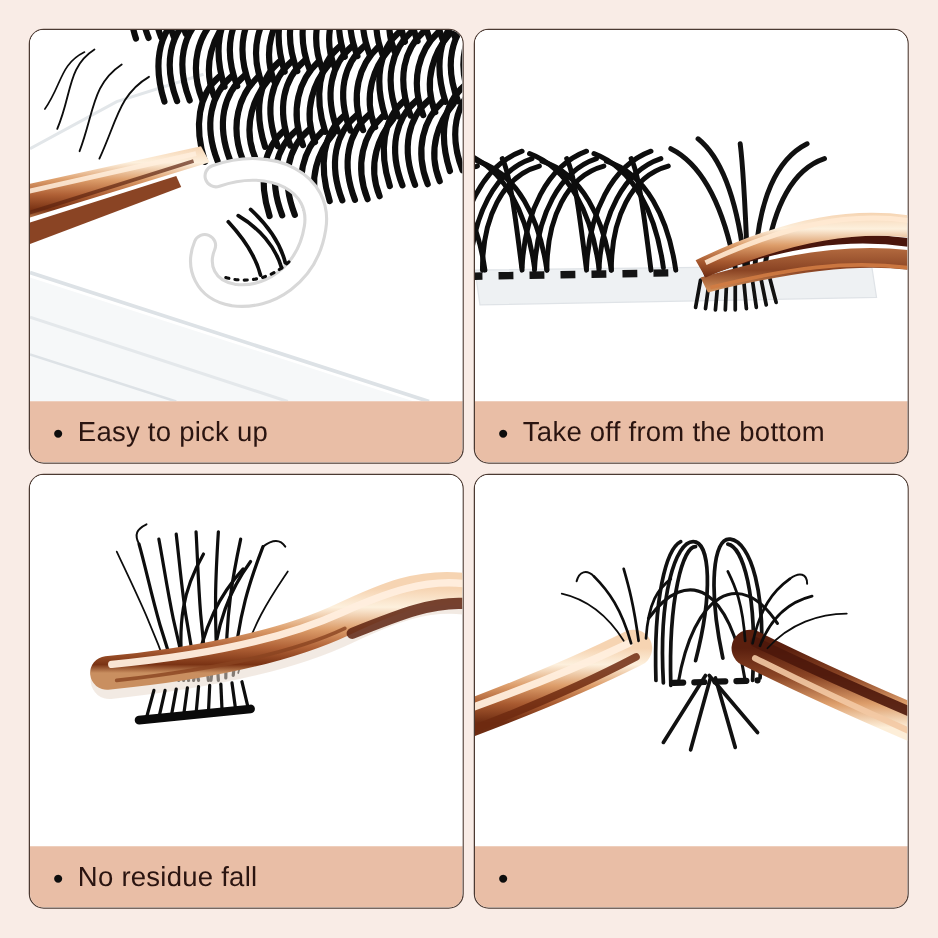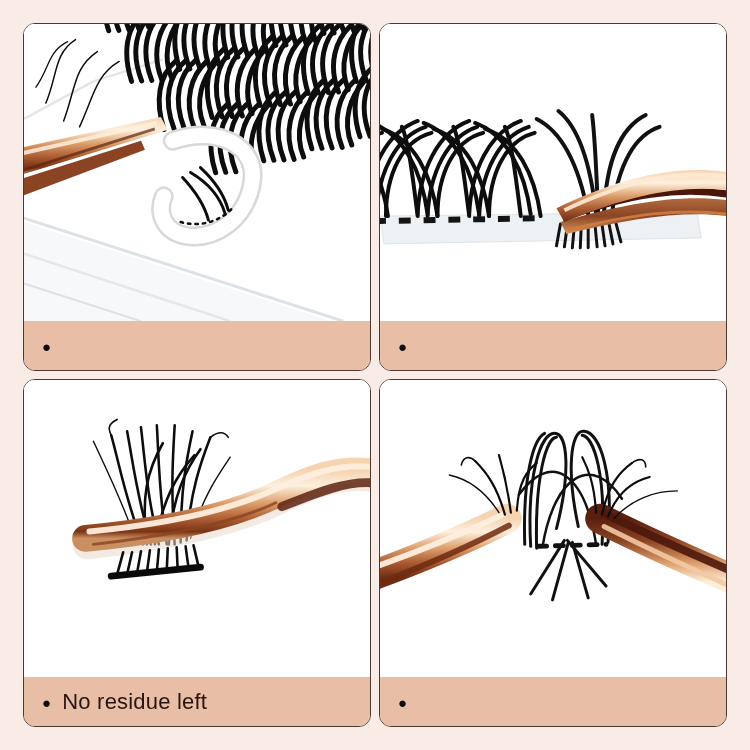--- a/index.html
+++ b/index.html
@@ -104,20 +104,21 @@
         <g>
           <path d="M-8,158 L118,118 L122,127 L-8,176 Z" fill="#8a4424"></path>
           <path d="M-8,126 L138,94 L145,107 L-8,154 Z" fill="url(#rg1)"></path>
           <path d="M-8,132 L134,100" stroke="#ffeedd" stroke-width="4" opacity="0.85" fill="none"></path>
           <path d="M-8,150 L132,106" stroke="#5e2410" stroke-width="3" opacity="0.7" fill="none"></path>
         </g>
       </svg>
     </div>
     <div class="caption">
       <span class="bullet">●</span>
+      <span>Easy to pick up</span>
     </div>
   </section>
 
   <section class="panel">
     <div class="photo">
       <svg viewBox="0 0 349 300" preserveAspectRatio="xMidYMid slice">
         <defs>
           <linearGradient id="rg2" x1="0" y1="0" x2="0" y2="1">
             <stop offset="0" stop-color="#f6d4b2"></stop>
               <stop offset="0.25" stop-color="#fdf0dd"></stop>
@@ -173,20 +174,21 @@
           <path d="M352,178 C302,172 252,180 182,200 L188,212 C252,196 308,188 352,194 Z" fill="url(#rg2b)"></path>
           <path d="M352,172 C300,164 250,172 184,196" stroke="#4a160c" stroke-width="7" fill="none"></path>
           <path d="M352,150 C300,142 245,154 178,186 L186,200 C252,172 306,162 352,168 Z" fill="url(#rg2)"></path>
           <path d="M350,154 C300,147 250,158 186,188" stroke="#ffe9d2" stroke-width="4" fill="none" opacity="0.9"></path>
           <path d="M350,192 C300,186 255,192 190,208" stroke="#d07b42" stroke-width="3" fill="none" opacity="0.9"></path>
         </g>
       </svg>
     </div>
     <div class="caption">
       <span class="bullet">●</span>
+      <span>Take off from the bottom</span>
     </div>
   </section>
 
   <section class="panel">
     <div class="photo">
       <svg viewBox="0 0 349 300" preserveAspectRatio="xMidYMid slice">
         <defs>
           <linearGradient id="rg3" x1="0" y1="0" x2="0" y2="1">
             <stop offset="0" stop-color="#f6d4b2"></stop>
               <stop offset="0.22" stop-color="#fdf0dd"></stop>
@@ -229,21 +231,21 @@
             <path d="M145,170 L144,192"></path>
           <path d="M154,169 L155,191"></path>
             <path d="M163,168 L166,190"></path>
             <path d="M171,167 L176,188"></path>
           <path d="M88,198 L178,189" stroke="#0a0a0a" stroke-width="7"></path>
         </g>
       </svg>
     </div>
     <div class="caption">
       <span class="bullet">●</span>
-      <span>No residue left</span>
+      <span>No residue fall</span>
     </div>
   </section>
 
   <section class="panel">
     <div class="photo">
       <svg viewBox="0 0 349 300" preserveAspectRatio="xMidYMid slice">
         <defs>
           <linearGradient id="rg4" x1="0" y1="0" x2="0" y2="1">
             <stop offset="0" stop-color="#f6d4b2"></stop>
               <stop offset="0.22" stop-color="#fdf0dd"></stop>

